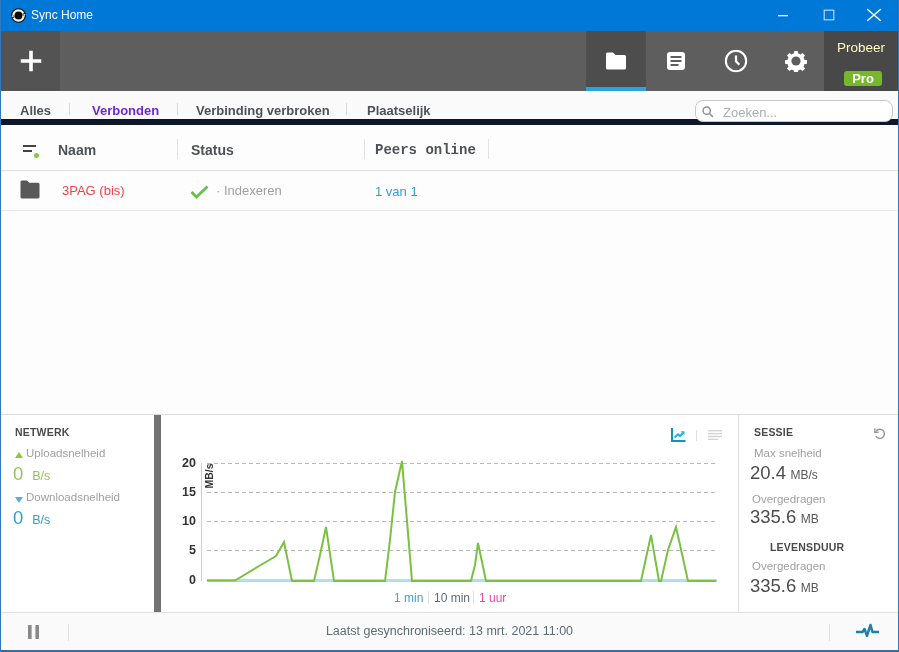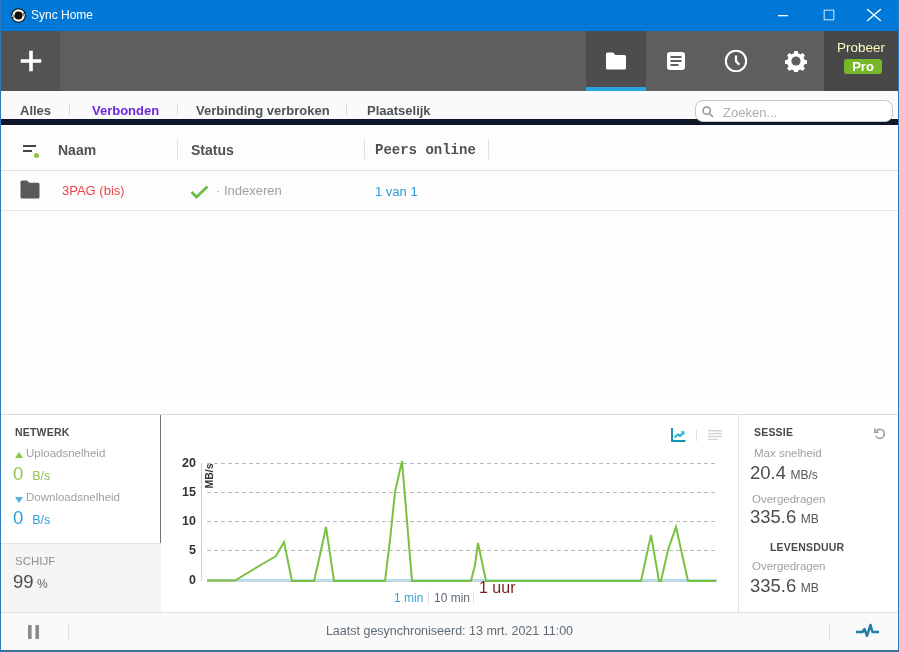--- a/index.html
+++ b/index.html
@@ -15,38 +15,38 @@
 
 .toolbar { position:absolute; left:0; top:31px; width:897px; height:60px; background:#5e5e5e; }
 .addbtn { position:absolute; left:0; top:0; width:59px; height:60px; background:#535353; }
 .addbtn svg { position:absolute; left:50%; top:50%; transform:translate(-50%,-50%); }
 .ticon { position:absolute; top:0; width:60px; height:60px; }
 .ticon svg { position:absolute; left:50%; top:50%; transform:translate(-50%,-50%); }
 .ticon.sel { background:#4d4d4d; }
 .ticon.sel::after { content:""; position:absolute; left:0; bottom:0; width:100%; height:4px; background:#29a6e0; }
 .probeer { position:absolute; right:0; top:0; width:74px; height:60px; background:#484848; text-align:center; }
 .probeer .ptxt { color:#fef9c3; font-size:13.5px; margin-top:9px; }
-.probeer .badge { display:inline-block; margin-left:4px; margin-top:4px; background:#76b82a; color:#fff; font-size:13px; font-weight:bold; line-height:13px; padding:1px 8px; border-radius:3px; }
+.probeer .badge { display:inline-block; margin-left:4px; margin-top:16px; background:#76b82a; color:#fff; font-size:13px; font-weight:bold; line-height:13px; padding:1px 8px; border-radius:3px; }
 
 .tabrow { position:absolute; left:0; top:91px; width:897px; height:34px; background:#fafafa; border-bottom:6px solid #0f172a; }
 .tab { position:absolute; top:12px; font-size:13px; font-weight:bold; color:#4e5256; }
 .tab.active { color:#6d28d9; }
 .tabsep { position:absolute; top:12px; height:12px; width:1px; background:#d9d9d9; }
 .search { position:absolute; left:694px; top:9px; width:198px; height:22px; border:1px solid #c8c8c8; border-radius:8px; background:#fff; }
 .search svg { position:absolute; left:6px; top:5px; }
 .search span { position:absolute; left:27px; top:4px; font-size:13px; color:#a9aeb3; }
 
 .thead { position:absolute; left:0; top:125px; width:897px; height:46px; background:#fdfdfd; border-bottom:1px solid #e0e0e0; }
 .thead .col { position:absolute; top:17px; font-size:14px; font-weight:bold; color:#4e5256; }
 .hsep { position:absolute; top:14px; height:20px; width:1px; background:#e2e2e2; }
 
 .frow { position:absolute; left:0; top:171px; width:897px; height:40px; border-bottom:1px solid #e6e6e6; background:#fdfdfd; }
 
 .bpanel { position:absolute; left:0; top:414px; width:897px; height:198px; border-top:1px solid #dcdcdc; background:#fff; }
-.leftcol { position:absolute; left:0; top:0; width:160px; height:198px; border-right:1px solid #737373; }
+.leftcol { position:absolute; left:0; top:0; width:160px; height:198px; border-right:7px solid #737373; }
 .rightcol { position:absolute; left:737px; top:0; width:160px; height:198px; border-left:1px solid #e0e0e0; }
 .small-label { font-size:11.5px; color:#a0a0a0; }
 .head-label { font-size:10.5px; font-weight:bold; color:#4a4a4a; letter-spacing:0.2px; }
 
 .sbar { position:absolute; left:0; top:612px; width:897px; height:38px; background:#fafafa; border-top:1px solid #e0e0e0; }
 .sbar .msg { position:absolute; left:0; width:100%; text-align:center; top:11px; font-size:12.5px; color:#5f6b76; }
 .vsep { position:absolute; width:1px; background:#e0e0e0; }
 </style>
 </head>
 <body>
@@ -161,24 +161,20 @@
     <svg style="position:absolute;left:14px;top:37px;" width="8" height="6" viewBox="0 0 8 6">
         <path d="M4 0 L8 6 L0 6 Z" fill="#8dc63f"></path>
       </svg>
     <span class="small-label" style="position:absolute;left:25px;top:32px;">Uploadsnelheid</span>
     <div style="position:absolute;left:12px;top:48px;color:#90c653;"><span style="font-size:18.5px;">0</span>&nbsp; <span style="font-size:12.5px;">B/s</span></div>
     <svg style="position:absolute;left:14px;top:82px;" width="8" height="6" viewBox="0 0 8 6">
         <path d="M0 0 L8 0 L4 6 Z" fill="#55b0dd"></path>
       </svg>
     <span class="small-label" style="position:absolute;left:25px;top:76px;">Downloadsnelheid</span>
     <div style="position:absolute;left:12px;top:92px;color:#2e9fd4;"><span style="font-size:18.5px;">0</span>&nbsp; <span style="font-size:12.5px;">B/s</span></div>
-    <div style="position:absolute;left:0;top:128px;width:160px;height:70px;background:#f5f5f6;border-top:1px solid #e4e4e4;">
-      <span style="position:absolute;left:14px;top:11px;font-size:11.5px;color:#8f8f8f;">SCHIJF</span>
-      <div style="position:absolute;left:12px;top:27px;color:#4a4a4a;"><span style="font-size:18.5px;">99</span><span style="font-size:12px;color:#666;"> %</span></div>
-    </div>
   </div>
 
   <div style="position:absolute;left:161px;top:0;width:576px;height:198px;">
     <svg style="position:absolute;left:509px;top:13px;" width="15" height="14" viewBox="0 0 15 14">
       <path d="M1 0 V13 H14.5" stroke="#1791b4" stroke-width="2" fill="none"></path>
       <path d="M3.5 9.5 L7 6.5 L9 8 L12.5 4.5" stroke="#29b7d3" stroke-width="2.2" fill="none"></path>
       <path d="M9.5 3.2 L13.5 3.2 L13.5 7.2 Z" fill="#29b7d3"></path>
     </svg>
     <div class="vsep" style="left:534px;top:15px;height:11px;"></div>
     <svg style="position:absolute;left:546px;top:15px;" width="14" height="10" viewBox="0 0 14 10">
@@ -205,21 +201,21 @@
         <text x="34" y="169">0</text>
       </g>
       <text x="51" y="61" font-size="10.5" font-weight="bold" fill="#333" transform="rotate(-90 51 61)" text-anchor="middle">MB/s</text>
       <line x1="45" y1="165" x2="555" y2="165" stroke="#9bd4ec" stroke-width="1.3"></line>
       <polyline fill="none" stroke="#7ac143" stroke-width="2" points="45,165.5 73,165.5 97,151 109,144 114,141 122,127 130,166 152,166 158,140 164,112 172,166 223,166 228,125 233,77 240,46 250,166 309,166 313,150 316,128 324,166 479,166 484,143 489,120 497,166 499,166 506,135 514,112 526,166 554,166"></polyline>
     </svg>
     <span style="position:absolute;left:232px;top:176px;font-size:12px;color:#3ba3d8;">1 min</span>
     <div class="vsep" style="left:266px;top:176px;height:13px;"></div>
     <span style="position:absolute;left:272px;top:176px;font-size:12px;color:#5f6b76;">10 min</span>
     <div class="vsep" style="left:311px;top:176px;height:13px;"></div>
-    <span style="position:absolute;left:317px;top:164px;font-size:16px;color:#7f1d1d;">1 uur</span>
+    <span style="position:absolute;left:317px;top:176px;font-size:12px;color:#ec4899;">1 uur</span>
   </div>
   <div class="rightcol">
     <div class="head-label" style="position:absolute;left:15px;top:11px;">SESSIE</div>
     <svg style="position:absolute;left:135px;top:13px;" width="12" height="12" viewBox="0 0 12 12">
       <path d="M2.2 3.0 A 4.6 4.6 0 1 1 1.8 8.0" stroke="#9a9a9a" stroke-width="1.5" fill="none"></path>
       <path d="M0.9 0.4 L0.9 4.2 L4.7 4.2" fill="none" stroke="#9a9a9a" stroke-width="1.5"></path>
     </svg>
     <span class="small-label" style="position:absolute;left:15px;top:32px;">Max snelheid</span>
     <div style="position:absolute;left:11px;top:47px;color:#4d4d4d;"><span style="font-size:18.5px;">20.4</span> <span style="font-size:12px;color:#555;">MB/s</span></div>
     <span class="small-label" style="position:absolute;left:13px;top:78px;">Overgedragen</span>

